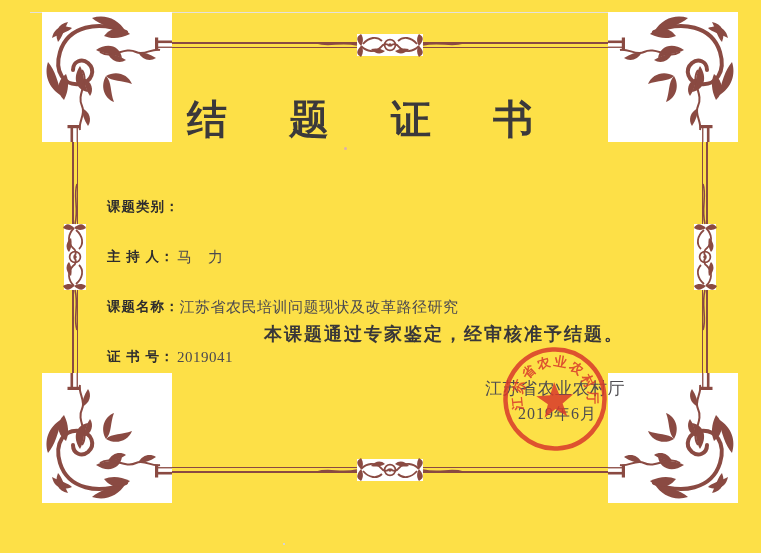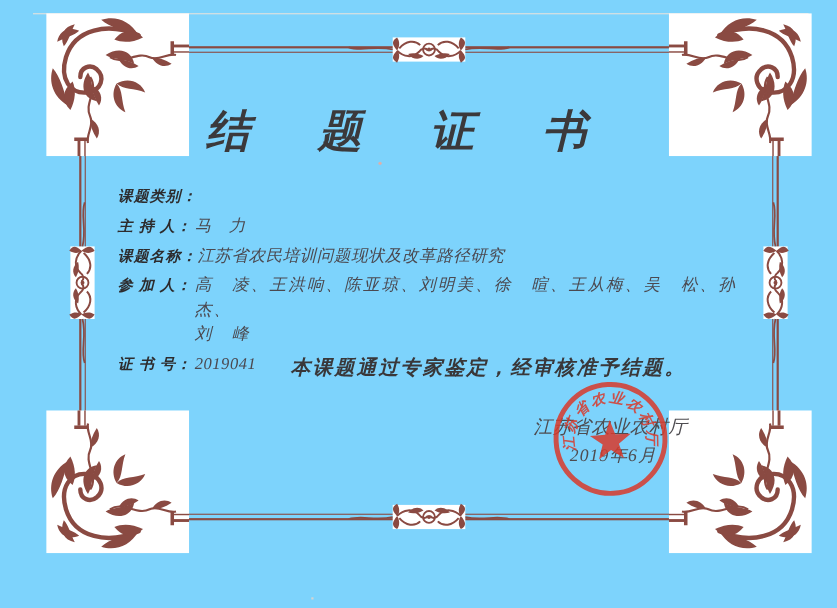--- a/index.html
+++ b/index.html
@@ -2,21 +2,21 @@
 <html><head>
 <meta charset="utf-8">
 <style>
   html,body{margin:0;padding:0;}
   body{
     width:761px;height:553px;overflow:hidden;
     background:#ffffff;
     font-family:"Liberation Serif", serif;
     position:relative;
   }
-  .page{position:absolute;inset:0;background:#7dd3fc;font-style:italic;}
+  .page{position:absolute;inset:0;background:#fde047;}
   
   .scan-line{position:absolute;top:12px;left:30px;right:26px;height:1px;background:#e4e1dc;}
   .speck1{position:absolute;left:344px;top:147px;width:3px;height:3px;border-radius:50%;background:#dcb0ac;}
   .speck2{position:absolute;left:283px;top:543px;width:2px;height:2px;background:#d5d4d2;}
 
   
   .frame{
     position:absolute;left:72px;top:42px;width:636px;height:431px;
     border:2px solid #8a4a42;box-sizing:border-box;
   }
@@ -39,21 +39,21 @@
     position:absolute;left:72px;top:92px;width:636px;
     padding-right:34px;box-sizing:border-box;
     text-align:center;
     font-size:40px;font-weight:700;letter-spacing:26px;
     color:#3b393b;
     font-family:"Liberation Serif", serif;
   }
 
   
   .fields{position:absolute;left:107px;top:168px;width:600px;}
-  .row{display:flex;line-height:22px;margin-bottom:5px;}
+  .row{display:flex;line-height:22px;margin-bottom:5px;margin-top:28px;}
   .row .label{
     flex:0 0 70px;
     font-family:"Liberation Sans", sans-serif;
     font-weight:700;font-size:13.5px;color:#2d2c2e;
     letter-spacing:1px;white-space:nowrap;
   }
   .row .value{
     font-size:15px;color:#4b4950;letter-spacing:0.5px;
     font-family:"Liberation Serif", serif;
   }
@@ -188,27 +188,20 @@
     <div class="row">
       <span class="label">课题类别：</span>
     </div>
     <div class="row">
       <span class="label">主 持 人：</span>
       <span class="value">马　力</span>
     </div>
     <div class="row">
       <span class="label">课题名称：</span>
       <span class="value">江苏省农民培训问题现状及改革路径研究</span>
-    </div>
-    <div class="row participants">
-      <span class="label">参 加 人：</span>
-      <span class="value">
-        <span class="vline">高　凌、王洪响、陈亚琼、刘明美、徐　暄、王从梅、吴　松、孙　杰、</span>
-        <span class="vline">刘　峰</span>
-      </span>
     </div>
     <div class="row">
       <span class="label">证 书 号：</span>
       <span class="value">2019041</span>
     </div>
   </div>
 
   <div class="statement">本课题通过专家鉴定，经审核准予结题。</div>
 
   <div class="issuer">江苏省农业农村厅</div>

